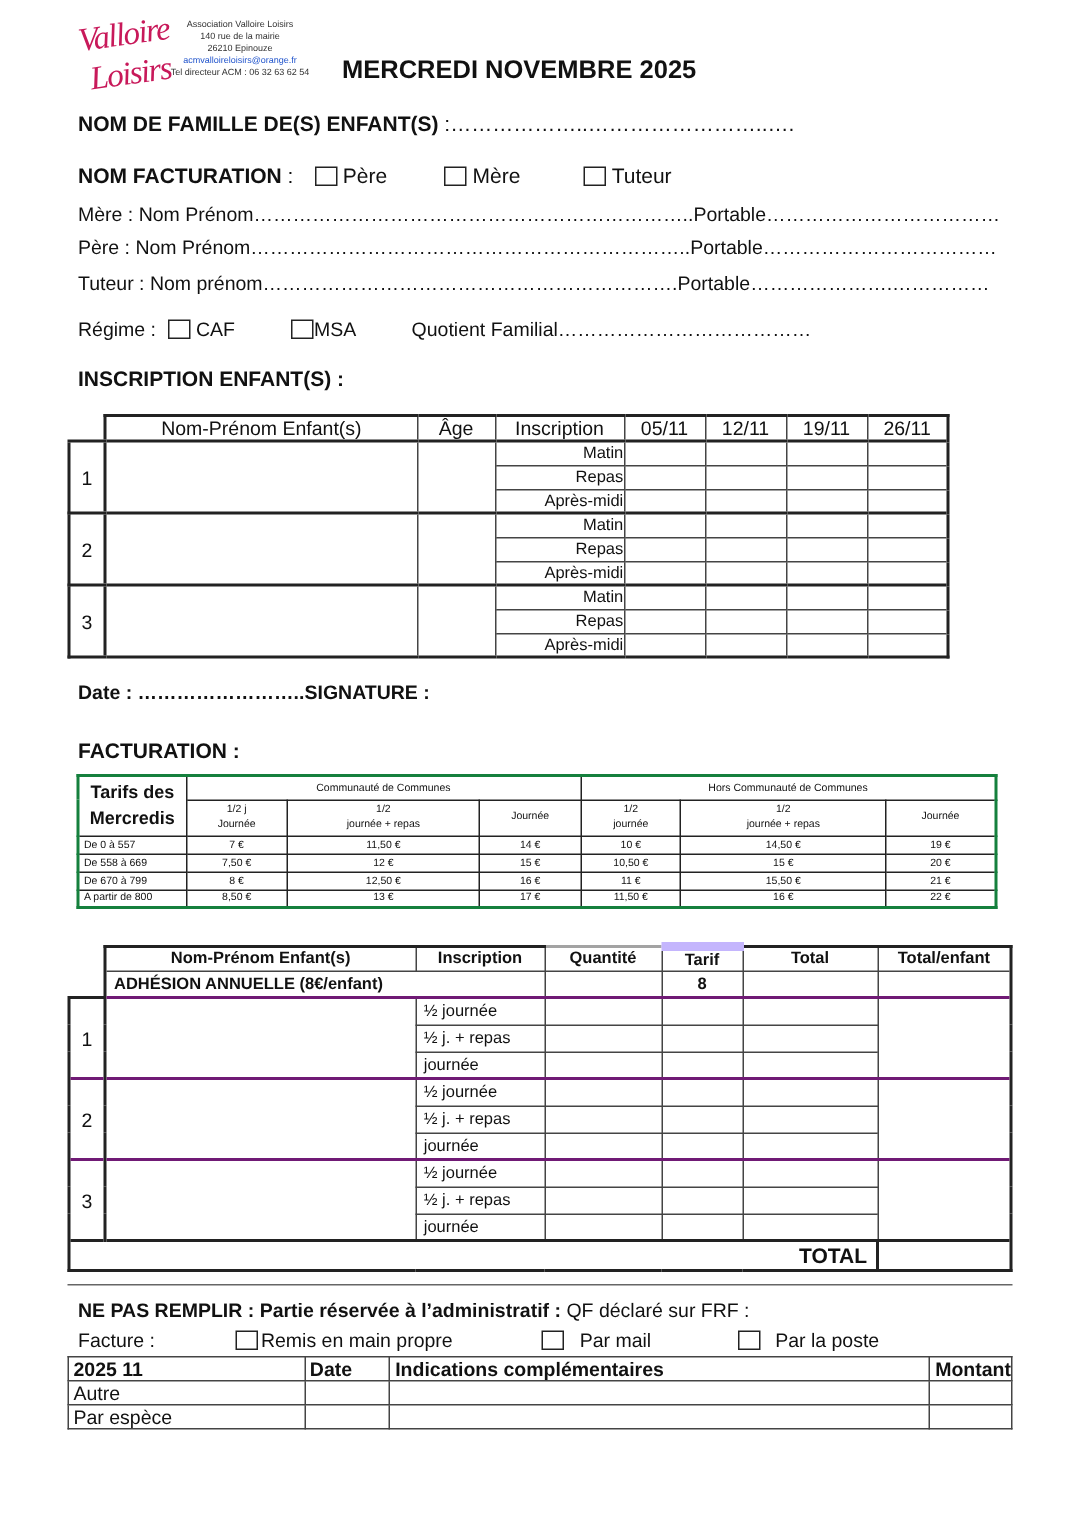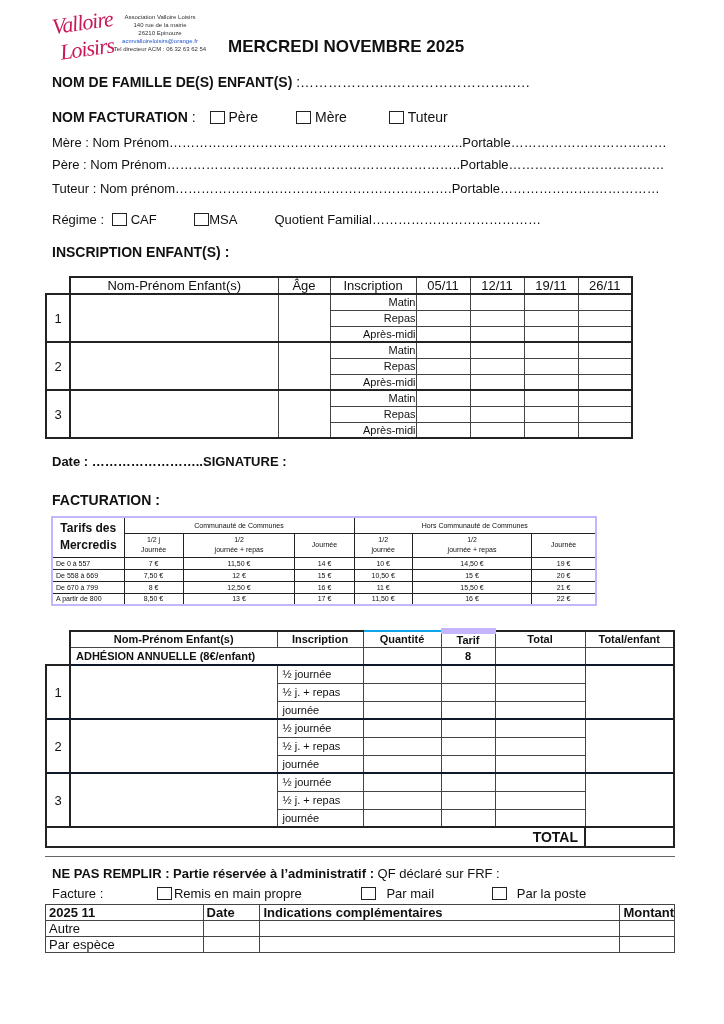--- a/index.html
+++ b/index.html
@@ -15,29 +15,29 @@
   .cb { display: inline-block; width: 15px; height: 13px; border: 1px solid #222; vertical-align: -2px; margin: 0 4px 0 10px; }
   table { border-collapse: collapse; position: absolute; border-radius: 31px; }
   td, th { border: 1px solid #444; font-weight: normal; }
   .insc { left: 45px; top: 276px; width: 588px; font-size: 11px; }
   .insc th { font-size: 13px; height: 16px; border-top: 2px solid #222; }
   .insc td { height: 16px; text-align: right; }
   .insc .num { text-align: center; font-size: 13px; width: 24px; border-left: 2px solid #222; }
   .insc .grp td { border-top: 2px solid #222; }
   .insc .lastrow td { border-bottom: 2px solid #222; }
   .insc .ins { padding-left: 5px; }
-  .tarifs { left: 51px; top: 516px; width: 546px; font-size: 7px; text-align: center; border: 2px solid #c4b5fd; }
+  .tarifs { left: 51px; top: 516px; width: 614px; font-size: 7px; text-align: center; border: 2px solid #15803d; }
   .tarifs td { border: 1px solid #222; height: 12px; }
   .tarifs .lbl { text-align: left; padding-left: 3px; }
   .tarifs .big { font-size: 12px; font-weight: bold; }
   .fact { left: 45px; top: 628px; width: 630px; font-size: 11px; }
   .fact th { font-weight: bold; font-size: 11px; height: 16px; }
   .fact td { height: 18px; }
   .fact .num { text-align: center; font-size: 13px; width: 24px; }
-  .fact .grp td { border-top: 2px solid #0f172a; }
+  .fact .grp td { border-top: 2px solid #701a75; }
   .fact .ins { padding-left: 5px; }
   .fact .total { font-weight: bold; font-size: 14px; text-align: right; padding-right: 6px; border: 2px solid #222; }
   .hr { left: 45px; top: 856px; width: 630px; height: 1px; background: #666; }
   .admin { left: 45px; top: 904px; width: 630px; font-size: 13px; }
   .admin td { border: 1px solid #444; height: 16px; padding-left: 3px; }
   .admin .hd { font-weight: bold; }
 </style>
 </head>
 <body>
 
@@ -247,21 +247,21 @@
       </tr>
     </tbody>
 </table>
 
 <table class="fact">
   <thead>
     <tr>
       <th style="border:none;width:24px"></th>
       <th style="width:207px;border-top:2px solid #222;border-left:2px solid #222">Nom-Prénom Enfant(s)</th>
       <th style="width:86px;border-top:2px solid #222">Inscription</th>
-      <th style="width:78px;border-top:2px solid #0ea5e9">Quantité</th>
+      <th style="width:78px;border-top:2px solid #a3a3a3">Quantité</th>
       <th style="width:54px;border-top:6px solid #c4b5fd">Tarif</th>
       <th style="width:90px;border-top:2px solid #222">Total</th>
       <th style="border-top:2px solid #222;border-right:2px solid #222">Total/enfant</th>
     </tr>
     <tr>
       <td style="border:none;border-bottom:2px solid #222"></td>
       <td colspan="2" class="ins" style="font-weight:bold;border-left:2px solid #222">ADHÉSION ANNUELLE (8€/enfant)</td>
       <td></td>
       <td style="text-align:center;font-weight:bold">8</td>
       <td></td>

